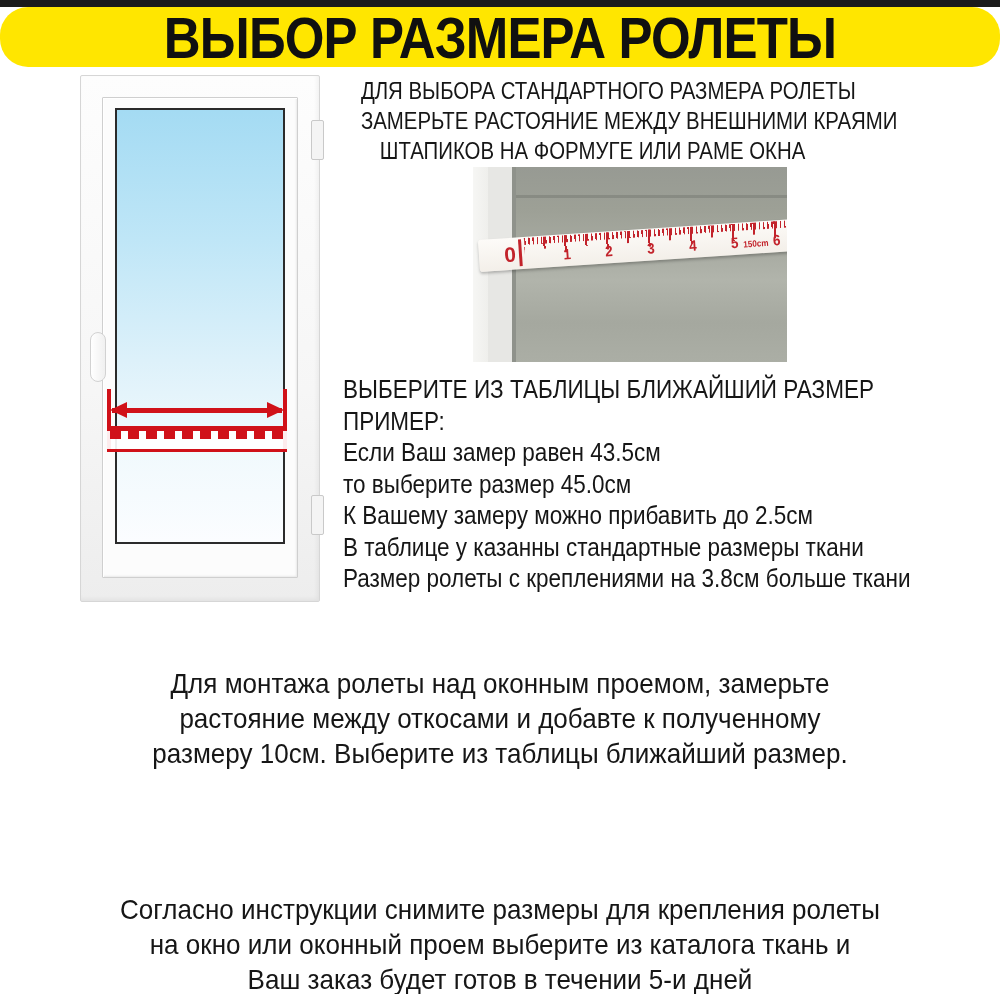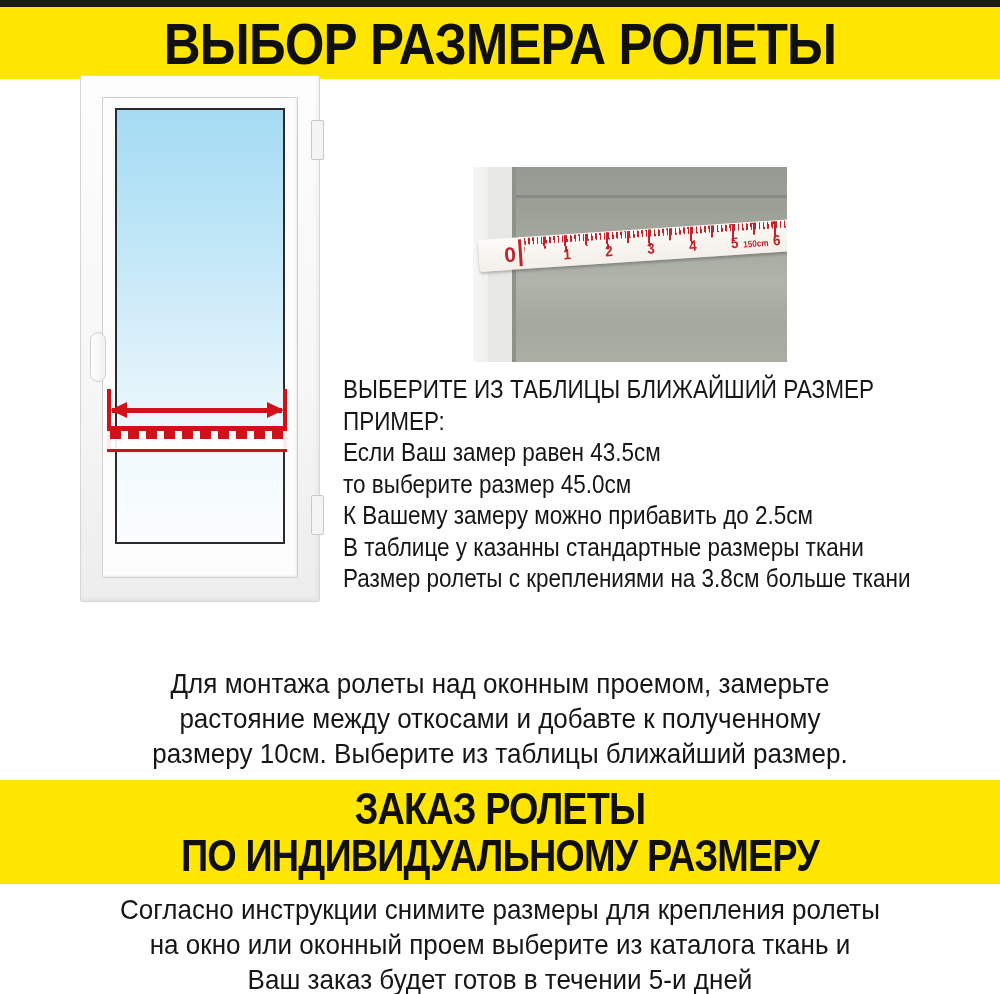--- a/index.html
+++ b/index.html
@@ -2,21 +2,21 @@
 <html><head>
 <meta charset="utf-8">
 <style>
   html,body{margin:0;padding:0;}
   body{font-family:"Liberation Sans",sans-serif;background:#888;}
   #page{position:relative;width:1000px;height:994px;background:#ffffff;overflow:hidden;margin:0 auto;}
 
   
   .topbar{position:absolute;left:0;top:0;width:1000px;height:7px;background:#1b1b1b;}
   .banner{position:absolute;left:0;width:1000px;background:#ffe600;display:flex;flex-direction:column;align-items:center;justify-content:center;}
-  .banner.b1{top:7px;height:72px;}
+  .banner.b1{top:7px;height:60px;border-radius:28px;}
   .banner.b2{top:605px;height:51px;}
   .banner.b3{top:780px;height:104px;}
   .banner-text{color:#101010;font-weight:bold;white-space:nowrap;transform:scaleX(.86);transform-origin:center;letter-spacing:-1px;}
   .b1 .banner-text{font-size:58px;transform:scaleX(.88);}
   .b2 .banner-text{font-size:43px;}
   .b3 .banner-text{font-size:44px;line-height:47px;}
 
   
   .line{color:#161616;white-space:nowrap;}
   .intro-block{position:absolute;left:320px;top:76px;width:545px;}
@@ -103,20 +103,25 @@
     <div class="vline right"></div>
     <div class="arrow">
       <div class="head left"></div>
       <div class="head right"></div>
     </div>
     <div class="ruler">
       <div class="teeth"></div>
     </div>
   </div>
 
+  <div class="intro-block">
+    <div class="line">ДЛЯ ВЫБОРА СТАНДАРТНОГО РАЗМЕРА РОЛЕТЫ</div>
+    <div class="line">ЗАМЕРЬТЕ РАСТОЯНИЕ МЕЖДУ ВНЕШНИМИ КРАЯМИ</div>
+    <div class="line">ШТАПИКОВ НА ФОРМУГЕ ИЛИ РАМЕ ОКНА</div>
+  </div>
 
   <div class="photo">
     <div class="frame-strip"></div>
     <div class="frame-strip2"></div>
     <div class="frame-line"></div>
     <div class="glass-line"></div>
 
     <div class="tape">
       <div class="zero-line"></div>
       <div class="ticks-fine"></div>
@@ -142,23 +147,19 @@
     <div class="line">В таблице у казанны стандартные размеры ткани</div>
     <div class="line">Размер ролеты с креплениями на 3.8см больше ткани</div>
   </div>
 
   <div class="body-block mount-block">
     <div class="line">Для монтажа ролеты над оконным проемом, замерьте</div>
     <div class="line">растояние между откосами и добавте к полученному</div>
     <div class="line">размеру 10см. Выберите из таблицы ближайший размер.</div>
   </div>
 
-  <div class="banner b3">
-    <div class="banner-text">ЗАКАЗ РОЛЕТЫ</div>
-    <div class="banner-text">ПО ИНДИВИДУАЛЬНОМУ РАЗМЕРУ</div>
-  </div>
   <div class="body-block order-block">
     <div class="line">Согласно инструкции снимите размеры для крепления ролеты</div>
     <div class="line">на окно или оконный проем выберите из каталога ткань и</div>
     <div class="line">Ваш заказ будет готов в течении 5-и дней</div>
   </div>
 
 </div>
 
 </body></html>

